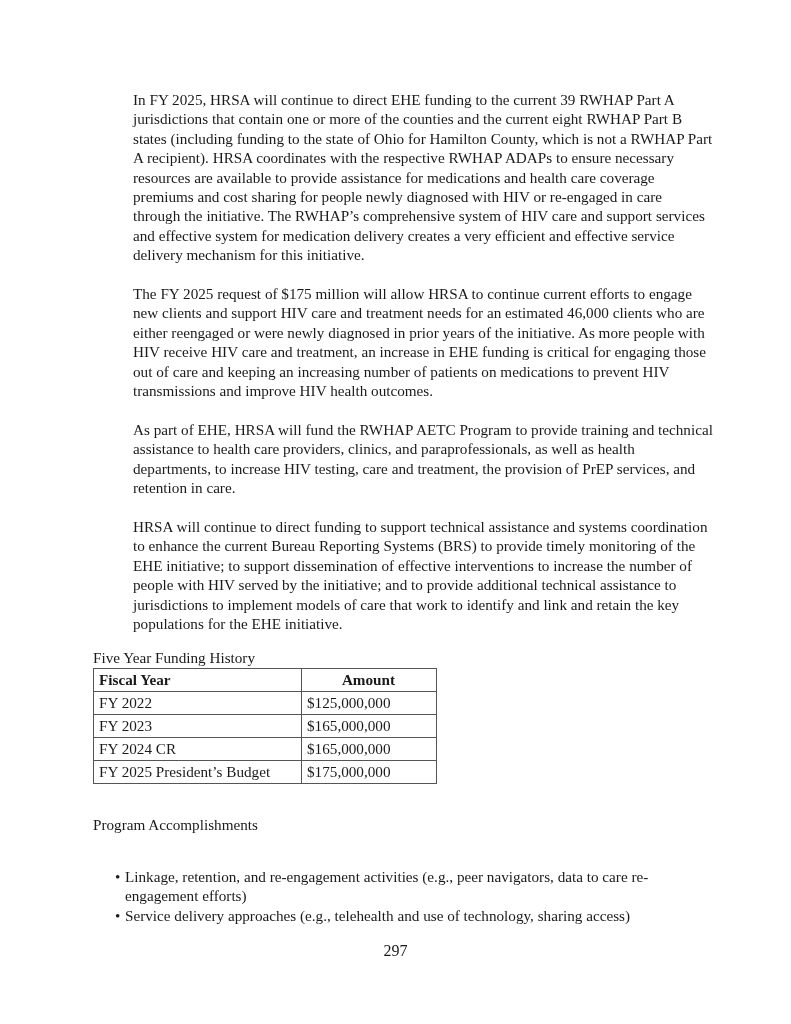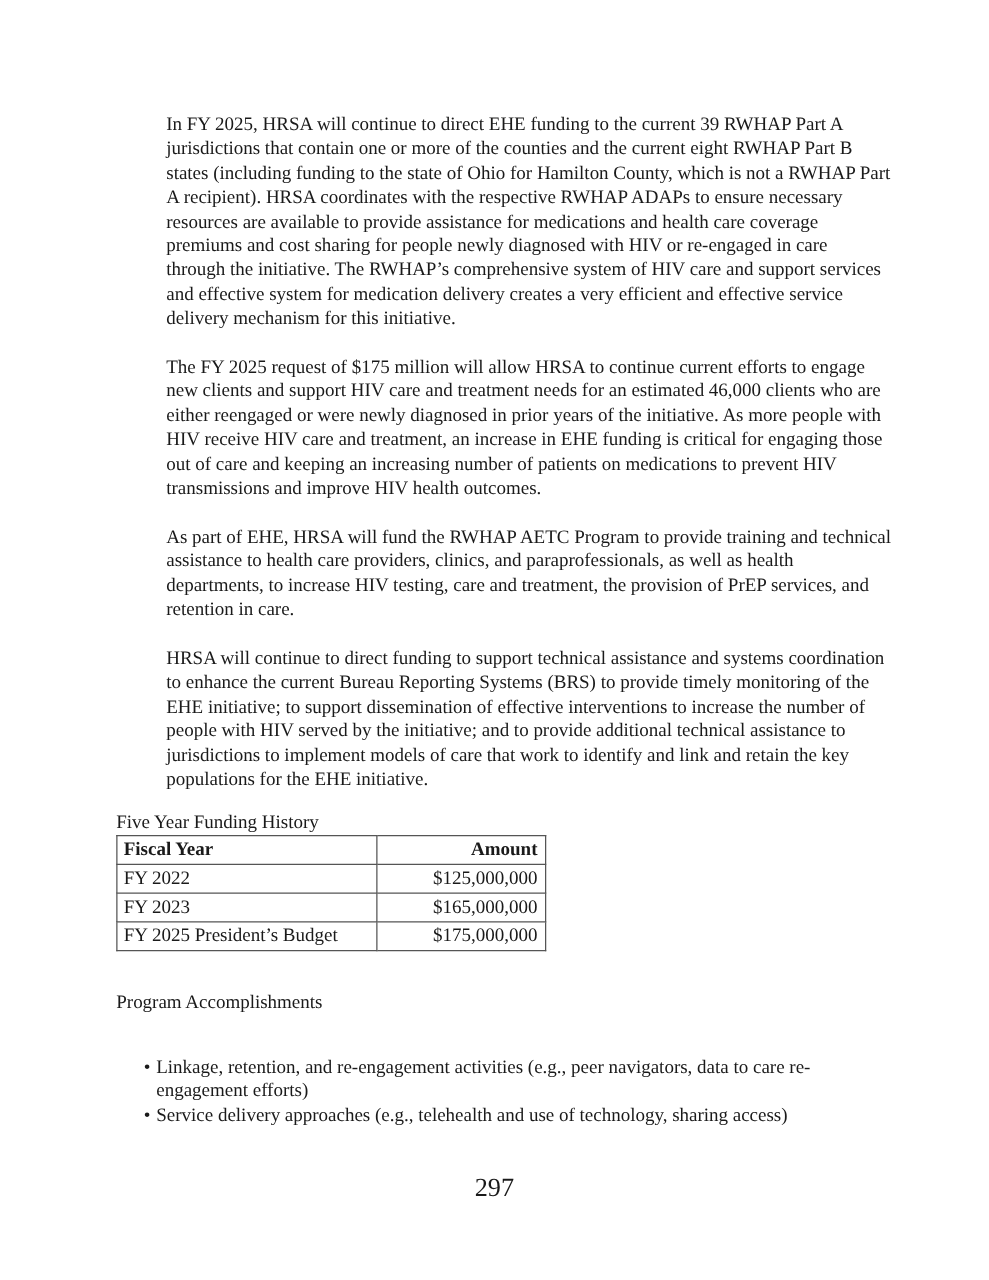--- a/index.html
+++ b/index.html
@@ -50,21 +50,20 @@
       vertical-align: middle;
     }
     table.funding th {
       font-weight: bold;
     }
     table.funding .col-year {
       text-align: left;
       width: 196px;
     }
     table.funding .col-amount {
-      text-align: right;
     }
     .section-heading {
       font-weight: normal;
       margin-top: 31px;
       margin-bottom: 32px;
     }
     .intro {
       margin-bottom: 13px;
     }
     ul.bullets {
@@ -81,21 +80,21 @@
       position: absolute;
       left: 22px;
       top: 0;
     }
     .page-number {
       position: absolute;
       top: 941px;
       left: 0;
       width: 791px;
       text-align: center;
-      font-size: 21px;
+      font-size: 16px;
     }
   </style>
 </head>
 <body>
 
 <div class="page">
 
   <p class="para">In FY 2025, HRSA will continue to direct EHE funding to the current 39 RWHAP Part A jurisdictions that contain one or more of the counties and the current eight RWHAP Part B states (including funding to the state of Ohio for Hamilton County, which is not a RWHAP Part A recipient). HRSA coordinates with the respective RWHAP ADAPs to ensure necessary resources are available to provide assistance for medications and health care coverage premiums and cost sharing for people newly diagnosed with HIV or re-engaged in care through the initiative. The RWHAP’s comprehensive system of HIV care and support services and effective system for medication delivery creates a very efficient and effective service delivery mechanism for this initiative.</p>
   <p class="para">The FY 2025 request of $175 million will allow HRSA to continue current efforts to engage new clients and support HIV care and treatment needs for an estimated 46,000 clients who are either reengaged or were newly diagnosed in prior years of the initiative. As more people with HIV receive HIV care and treatment, an increase in EHE funding is critical for engaging those out of care and keeping an increasing number of patients on medications to prevent HIV transmissions and improve HIV health outcomes.</p>
   <p class="para">As part of EHE, HRSA will fund the RWHAP AETC Program to provide training and technical assistance to health care providers, clinics, and paraprofessionals, as well as health departments, to increase HIV testing, care and treatment, the provision of PrEP services, and retention in care.</p>
@@ -112,20 +111,24 @@
     <tbody>
       <tr>
         <td class="col-year">FY 2022</td>
         <td class="col-amount">$125,000,000</td>
       </tr>
       <tr>
         <td class="col-year">FY 2023</td>
         <td class="col-amount">$165,000,000</td>
       </tr>
       <tr>
+        <td class="col-year">FY 2024 CR</td>
+        <td class="col-amount">$165,000,000</td>
+      </tr>
+      <tr>
         <td class="col-year">FY 2025 President’s Budget</td>
         <td class="col-amount">$175,000,000</td>
       </tr>
     </tbody>
   </table>
 
   <div class="section-heading">Program Accomplishments</div>
   <ul class="bullets">
     <li>
       <span class="bullet">•</span>

